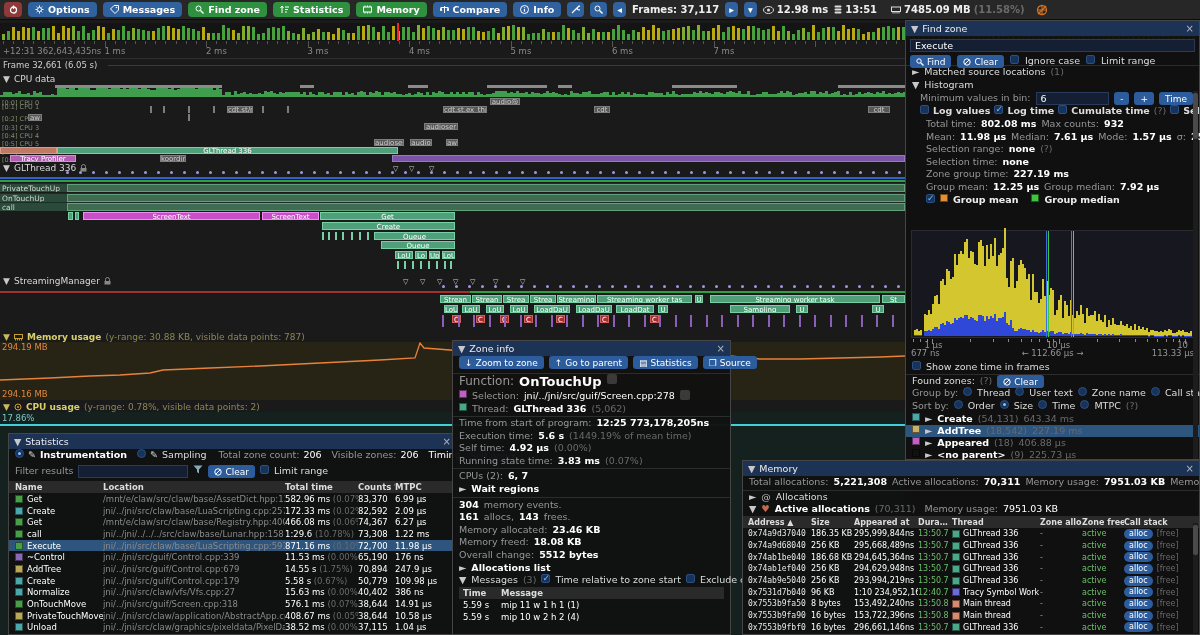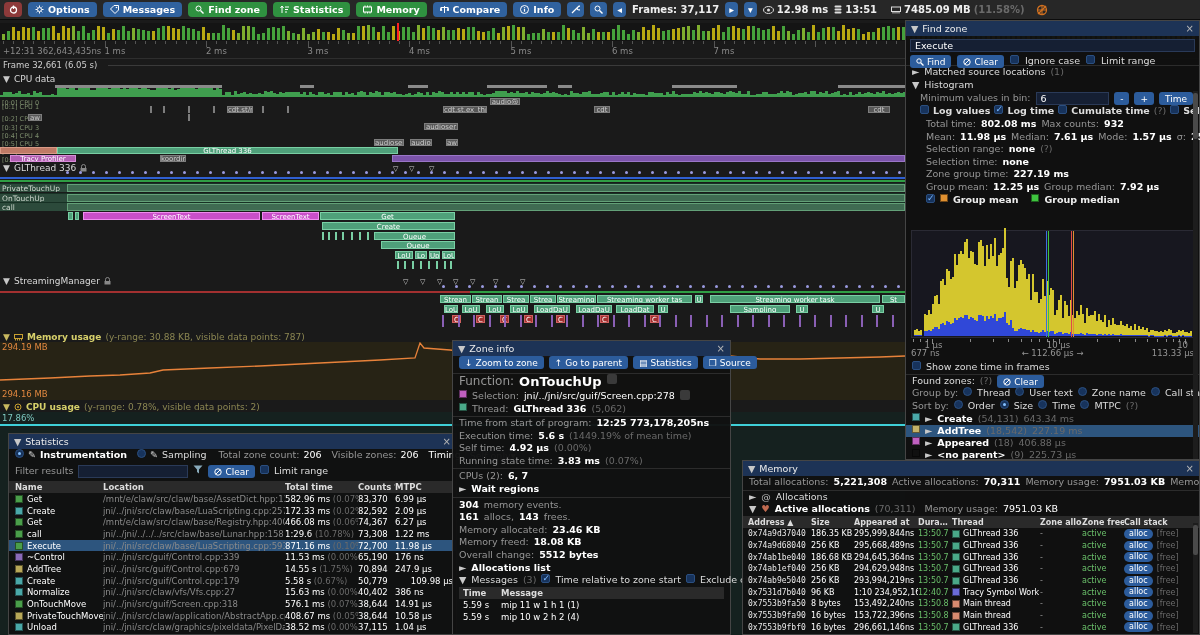--- a/index.html
+++ b/index.html
@@ -1743,21 +1743,21 @@
           <div style="flex: 1 1 0%; color: rgb(255, 255, 255);">247.9 µs</div>
         </div>
         <div class="trow">
           <div style="width: 94px; padding-left: 6px; display: flex; gap: 4px; align-items: center;">
             <span class="sw" style="background: rgb(74, 168, 168);"></span>
             <span style="color: rgb(255, 255, 255);">Create</span>
           </div>
           <div style="width: 182px; color: rgb(138, 138, 138);">jni/../jni/src/guif/Control.cpp:179</div>
           <div style="width: 73px;"><span style="color: rgb(255, 255, 255);">5.58 s </span><span class="dim">(0.67%)</span></div>
           <div style="width: 37px; color: rgb(255, 255, 255);">50,779</div>
-          <div style="flex: 1 1 0%; color: rgb(255, 255, 255); text-align: right;">109.98 µs</div>
+          <div style="flex: 1 1 0%; color: rgb(255, 255, 255);">109.98 µs</div>
         </div>
         <div class="trow">
           <div style="width: 94px; padding-left: 6px; display: flex; gap: 4px; align-items: center;">
             <span class="sw" style="background: rgb(74, 168, 168);"></span>
             <span style="color: rgb(255, 255, 255);">Normalize</span>
           </div>
           <div style="width: 182px; color: rgb(138, 138, 138);">jni/../jni/src/claw/vfs/Vfs.cpp:27</div>
           <div style="width: 73px;"><span style="color: rgb(255, 255, 255);">15.63 ms </span><span class="dim">(0.00%)</span></div>
           <div style="width: 37px; color: rgb(255, 255, 255);">40,402</div>
           <div style="flex: 1 1 0%; color: rgb(255, 255, 255);">386 ns</div>

